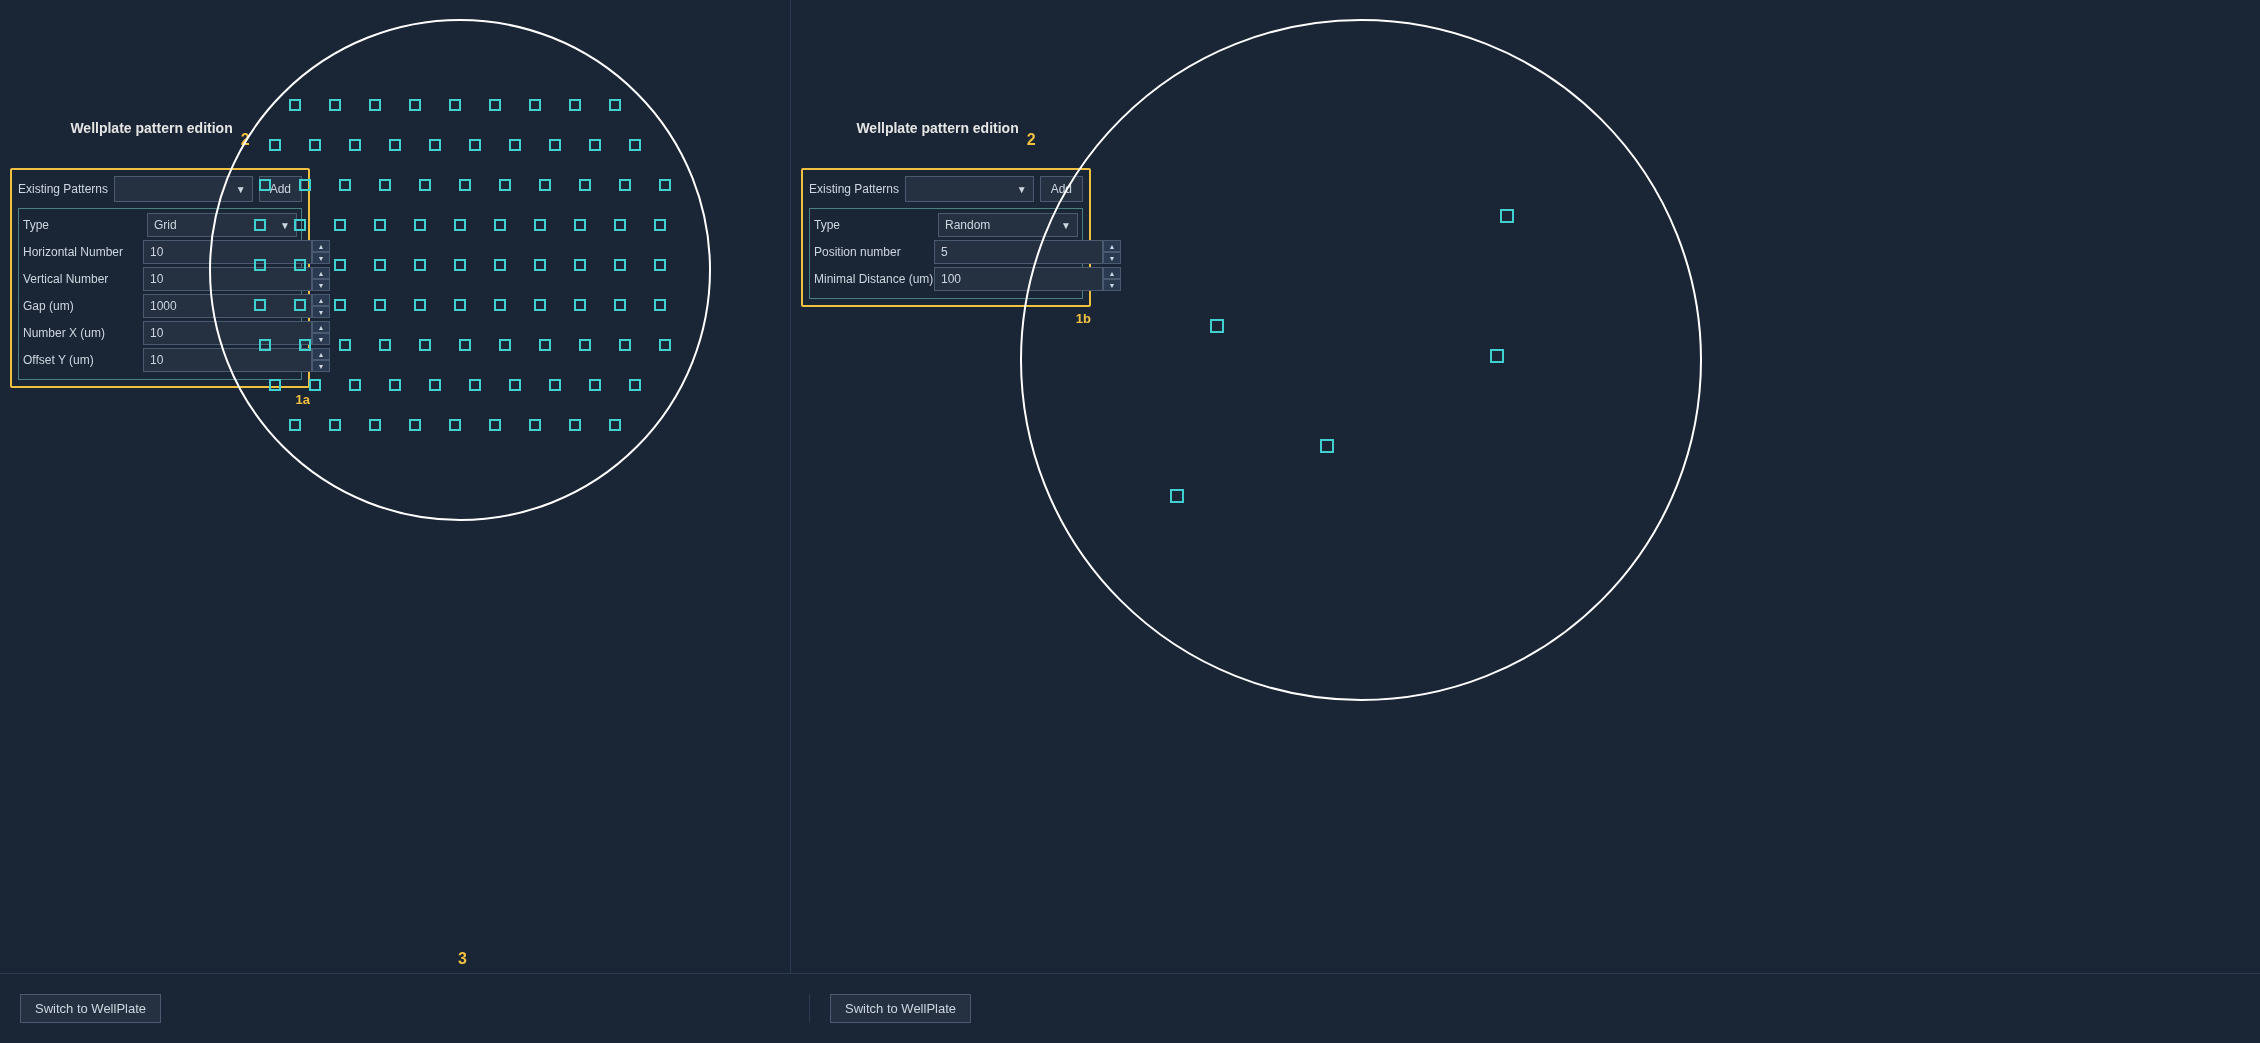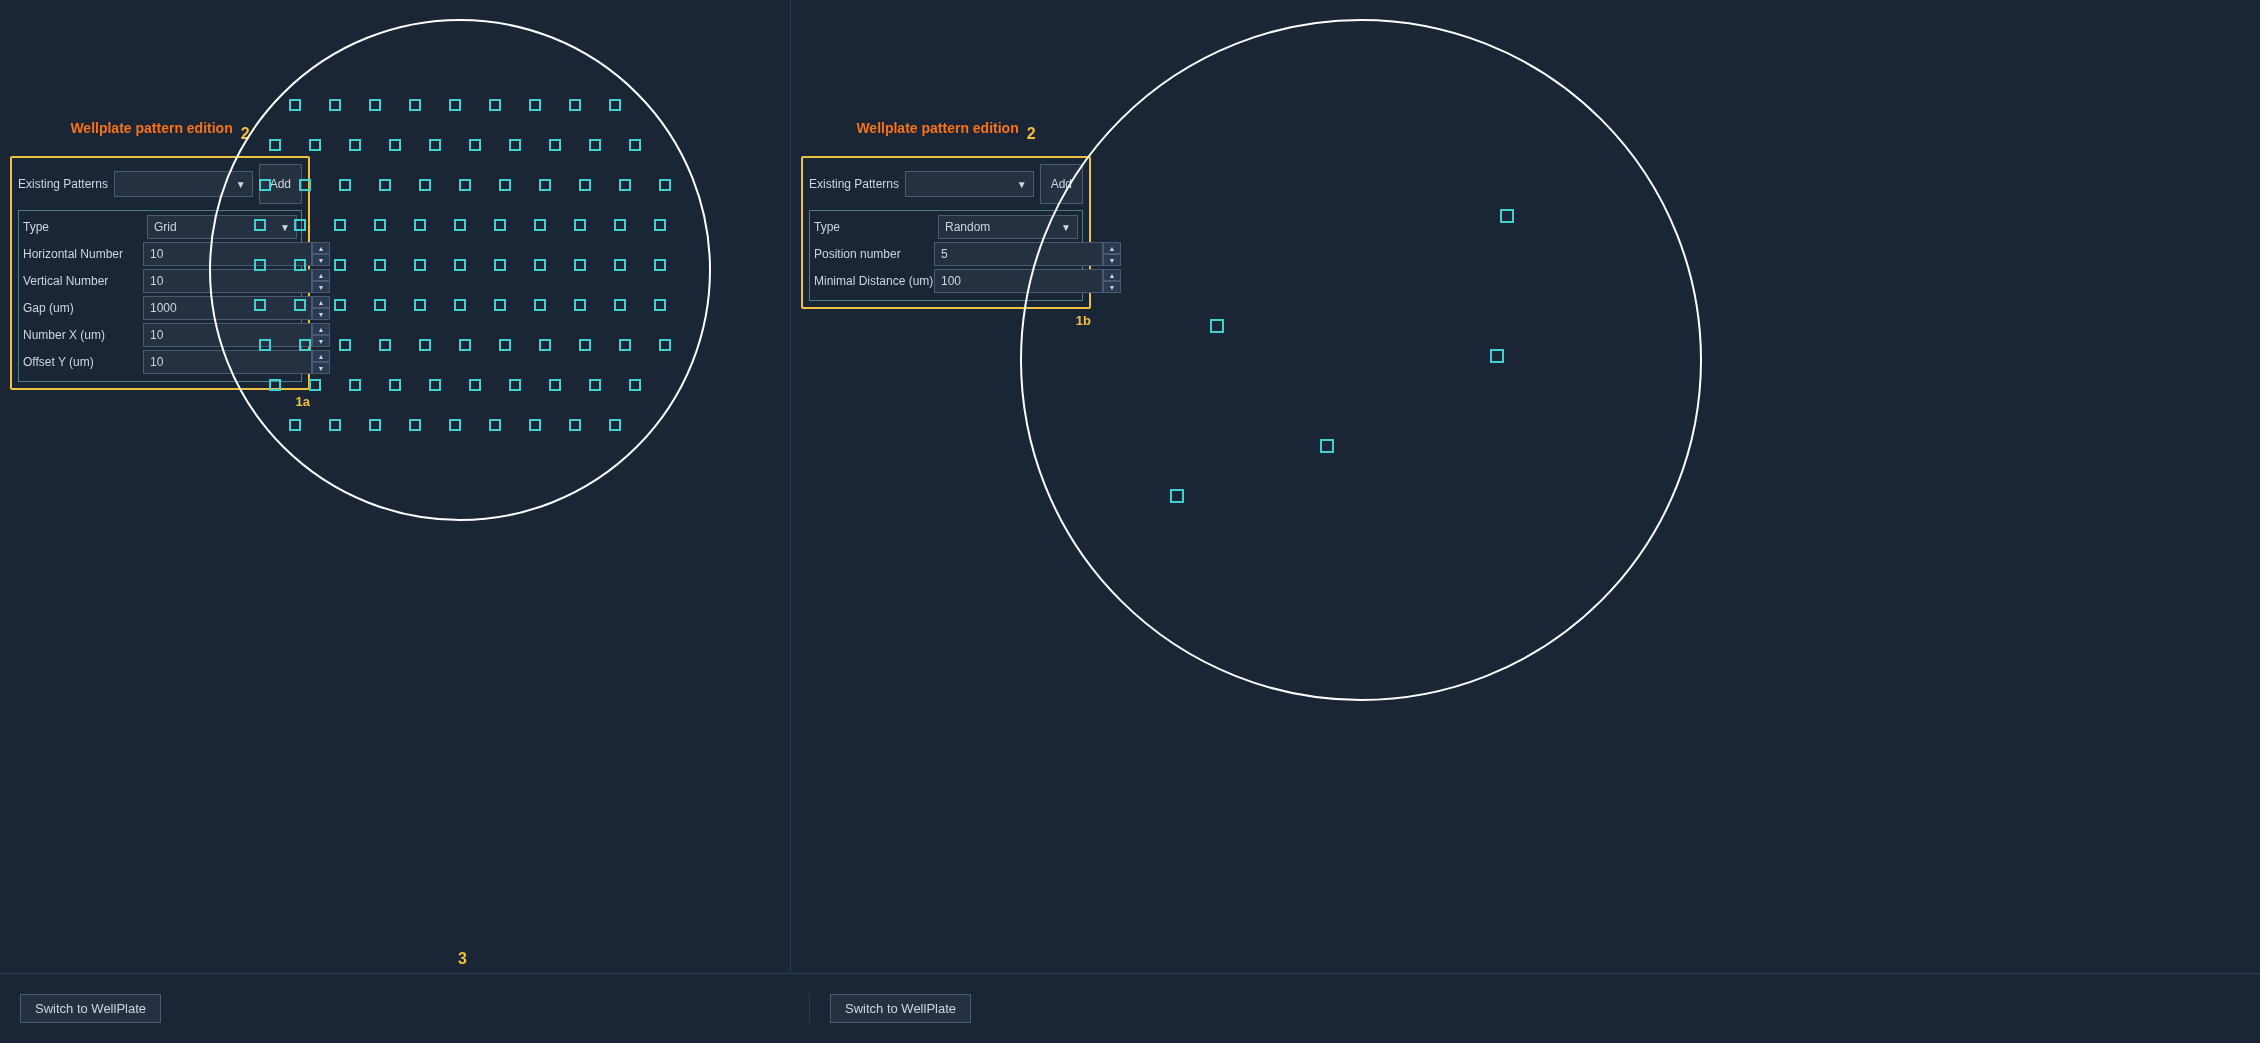--- a/index.html
+++ b/index.html
@@ -33,22 +33,22 @@
     .panel-form {
       position: absolute;
       top: 120px;
       left: 10px;
       width: 300px;
     }
 
     .form-title {
       text-align: center;
       font-weight: bold;
-      color: #f97316;
-      margin-bottom: 12px;
+      color: #e5e5e5;
+      margin-bottom: 24px;
       font-size: 14px;
     }
 
     .badge {
       color: #f0c040;
       font-weight: bold;
       font-size: 16px;
       margin-left: 8px;
     }
 
@@ -99,21 +99,21 @@
       font-size: 10px;
       color: #cdd6e0;
     }
 
     .add-button {
       background: #253040;
       border: 1px solid #4a5a70;
       color: #cdd6e0;
       padding: 3px 10px;
       cursor: pointer;
-      height: 40px;
+      height: 26px;
       font-size: 12px;
     }
 
     .form-fields {
       border: 1px solid #4a8080;
       padding: 4px;
     }
 
     .field-row {
       display: flex;

